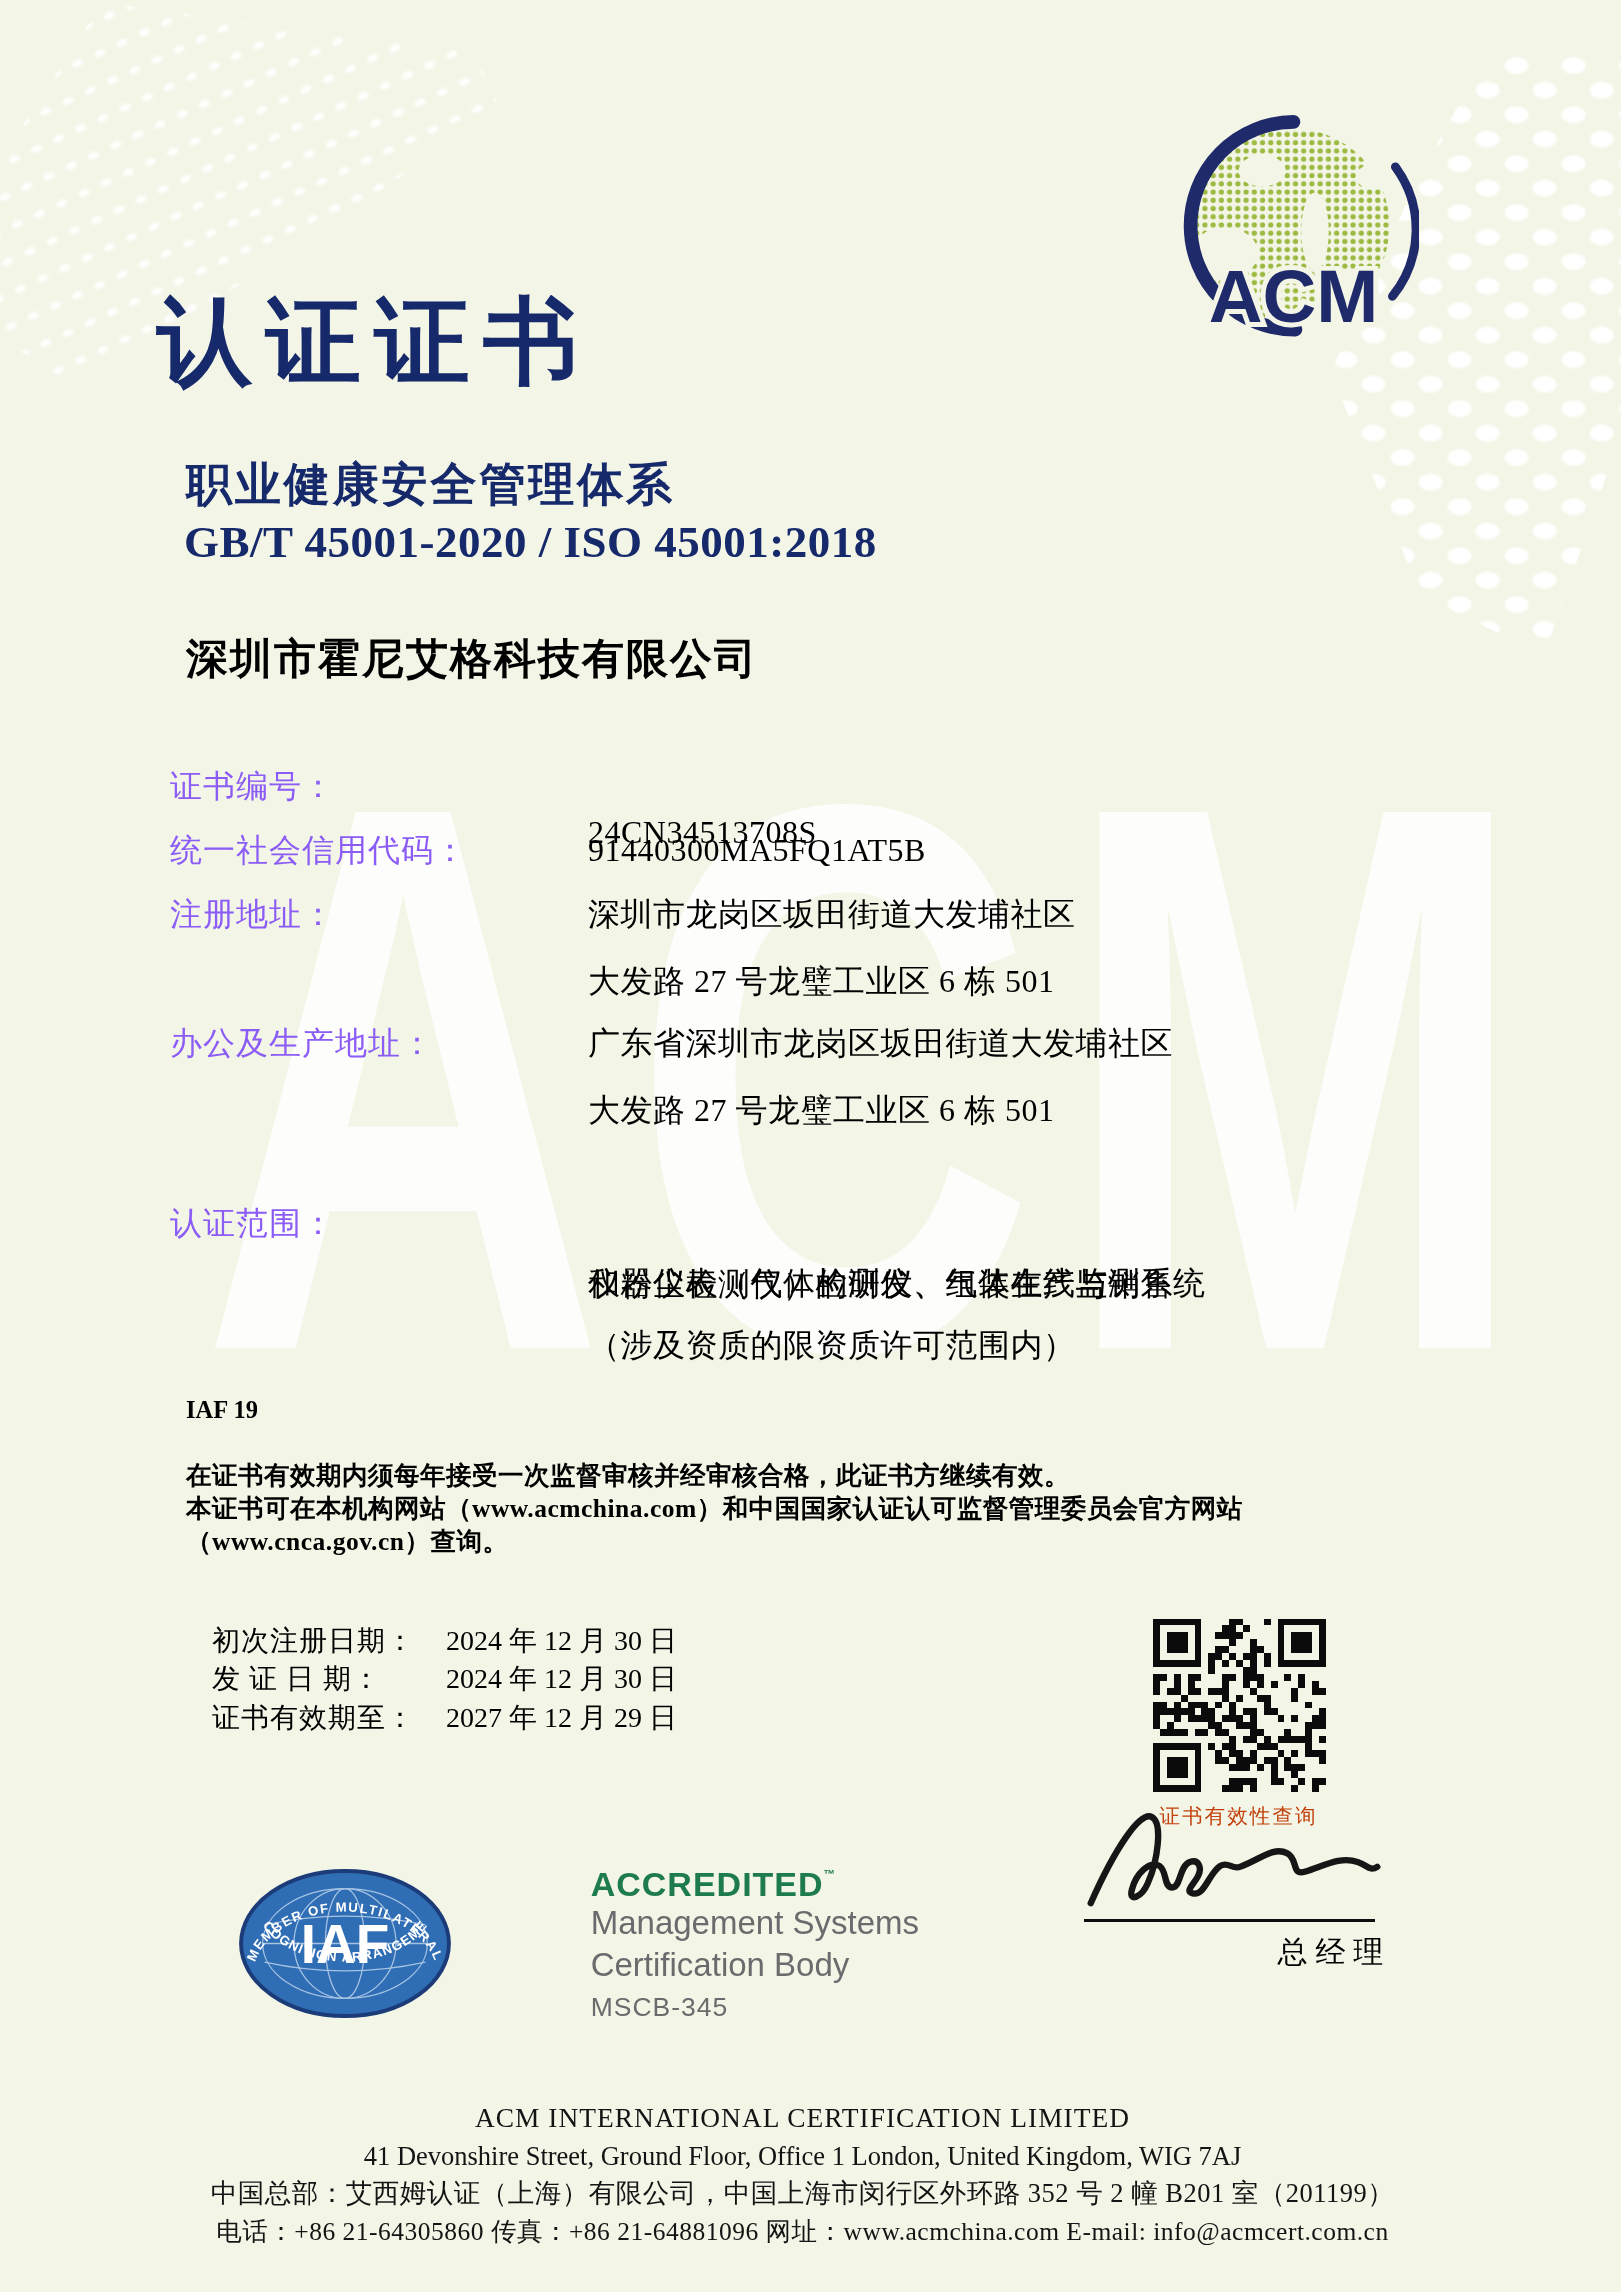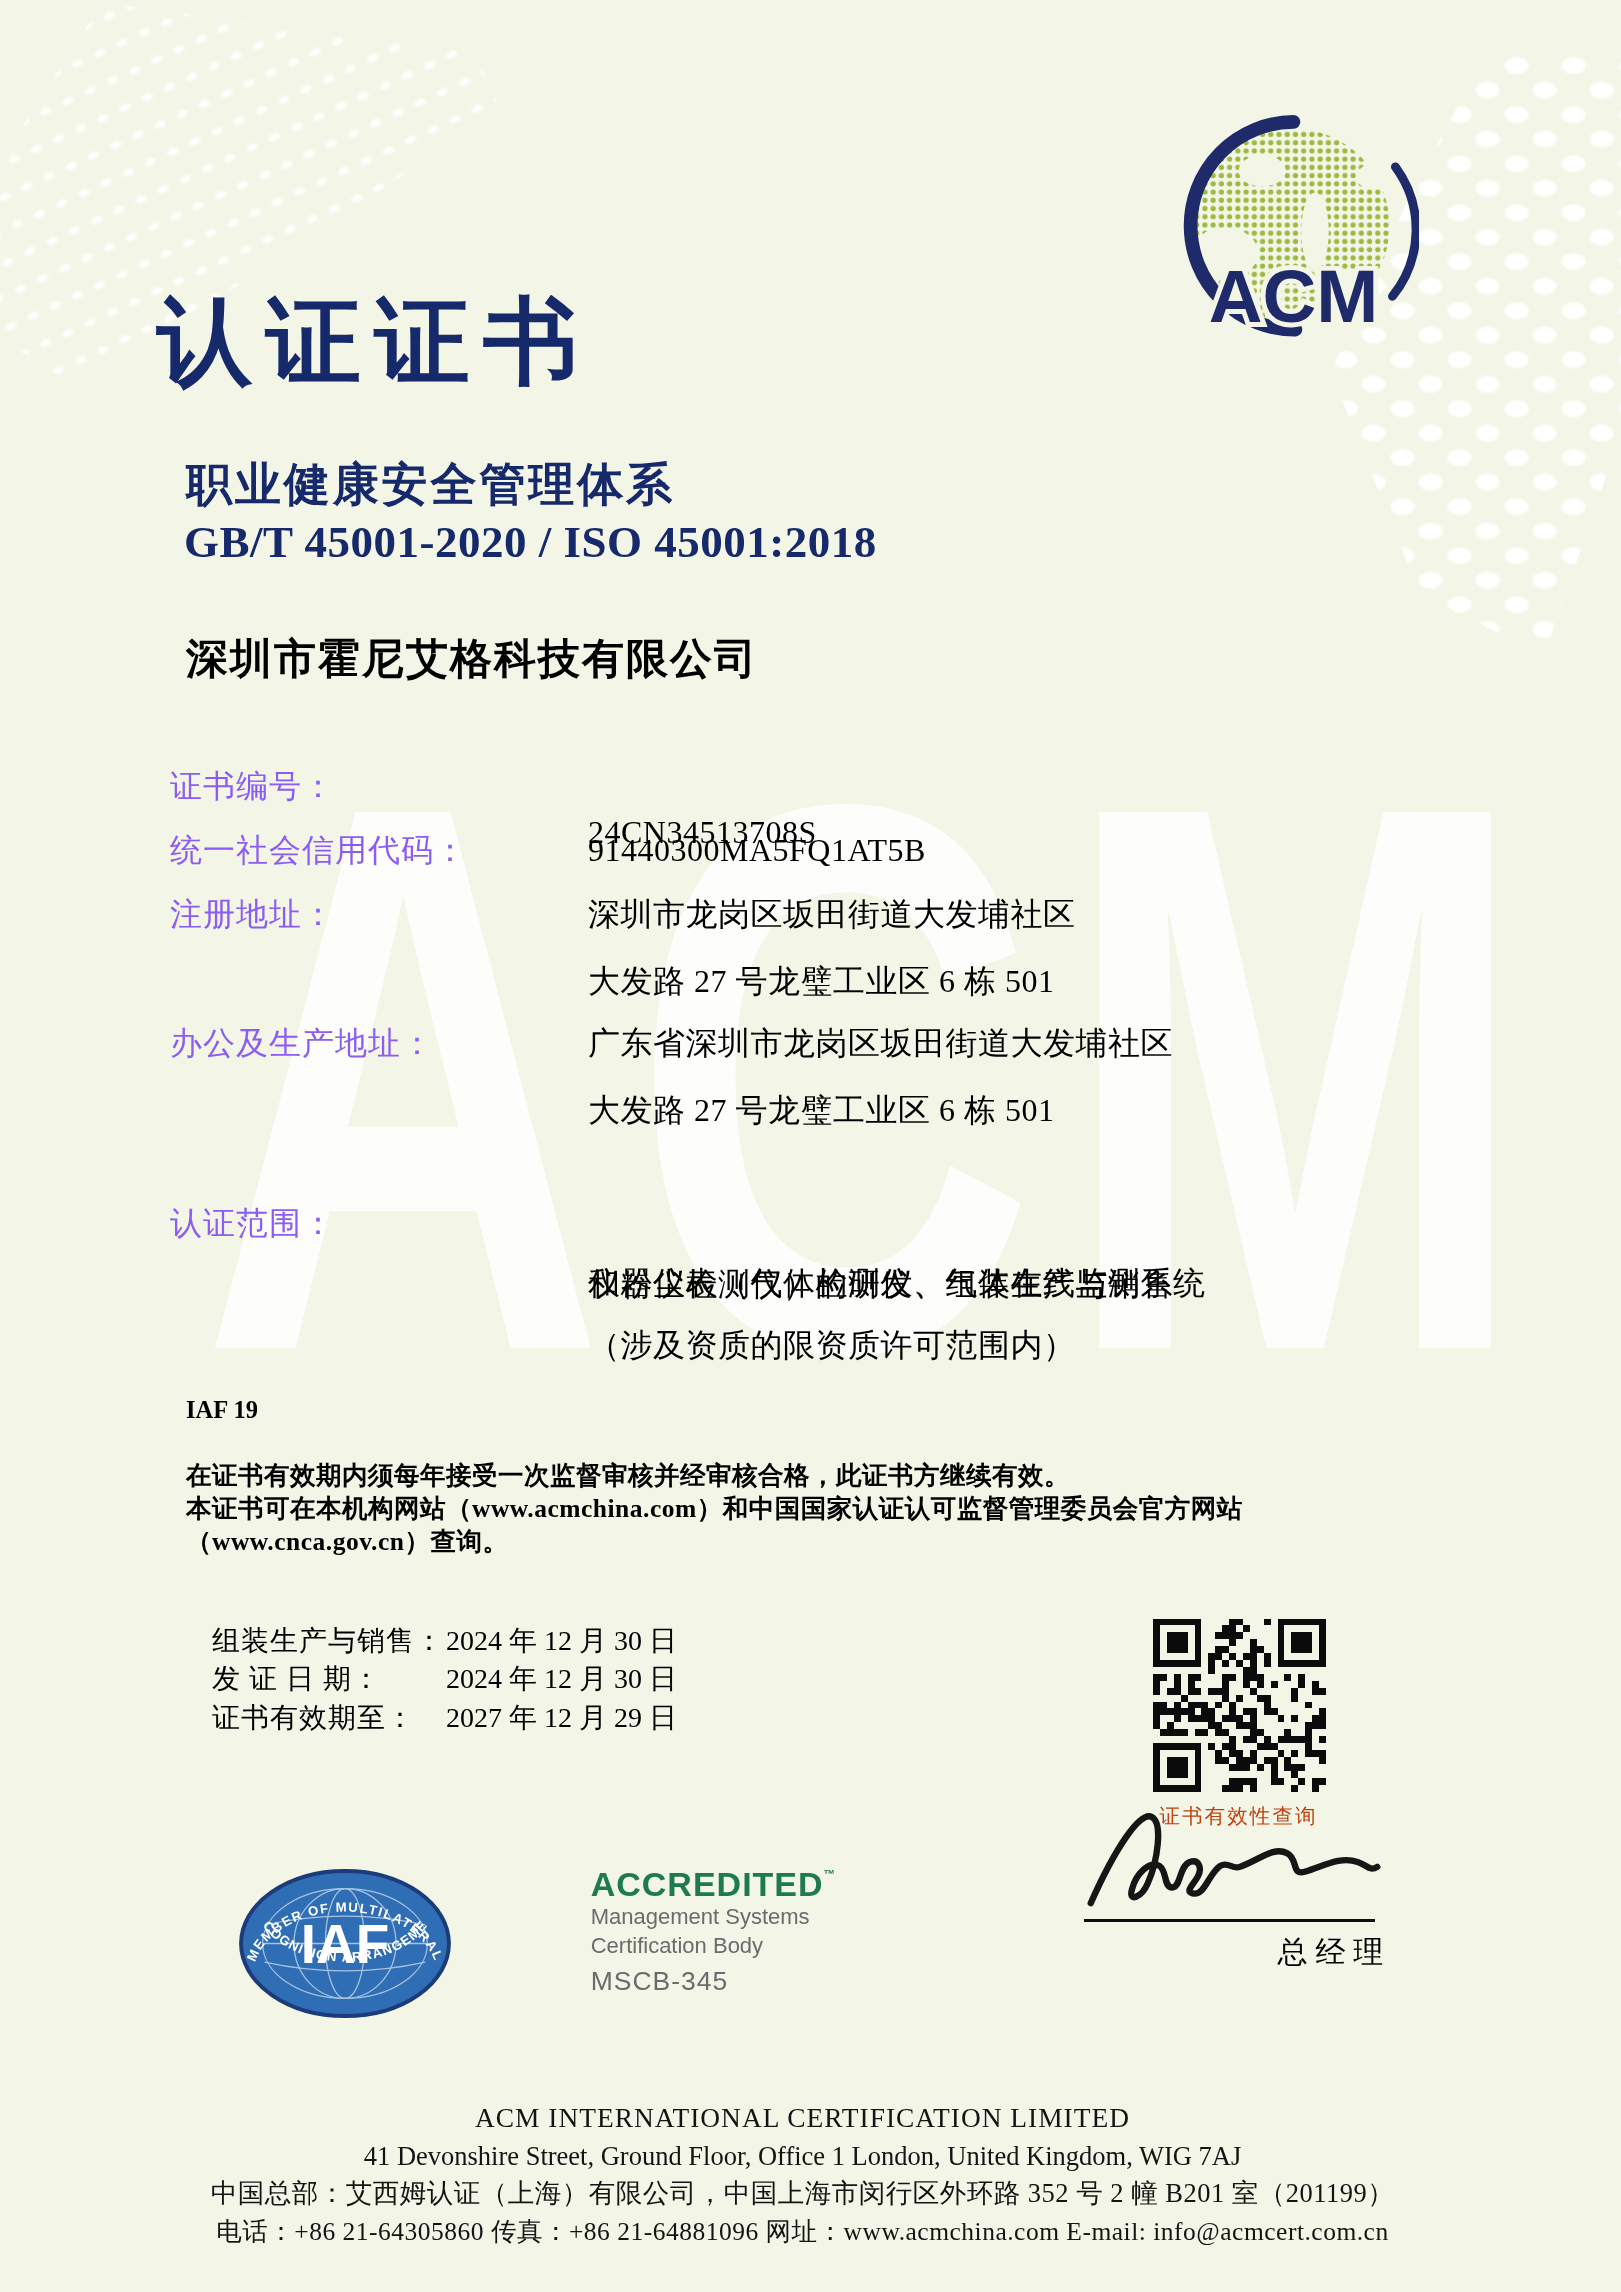--- a/index.html
+++ b/index.html
@@ -57,21 +57,21 @@
     text-align:center;font-size:20.6px;letter-spacing:2px;color:#c2410c;}
   
   .acm-logo{position:absolute;left:1168px;top:114px;z-index:1;}
   .iaf-logo{position:absolute;left:237px;top:1868px;z-index:1;}
   .ias-block{position:absolute;left:576px;top:1865px;z-index:1;display:flex;align-items:flex-start;}
   .ias-square{width:150px;height:148px;background:#17614a;display:flex;align-items:center;justify-content:center;}
   .ias-abbr{font-family:var(--sans);font-weight:bold;font-size:88px;letter-spacing:-3.9px;color:#f2efe2;line-height:1;margin-top:-5.9px;}
   .ias-text{padding-left:14.7px;font-family:var(--sans);}
   .ias-accredited{color:#1e7b50;font-weight:700;font-size:34px;letter-spacing:1px;line-height:1;margin-top:2px;}
   .ias-accredited sup{font-size:11.8px;vertical-align:17.6px;}
-  .ias-sub{color:#6a6b6d;font-size:22px;font-weight:500;line-height:1.18;margin-top:2.9px;}
+  .ias-sub{color:#6a6b6d;font-size:33px;font-weight:500;line-height:1.18;margin-top:2.9px;}
   .ias-code{color:#6a6b6d;font-size:26.5px;font-weight:500;letter-spacing:1px;margin-top:7.8px;}
   
   .sig-block{position:absolute;left:1068px;top:1805px;width:323px;z-index:1;text-align:right;}
   .sig-line{border:0;border-top:3.9px solid #0d0d0d;margin:0 15.7px;}
   .sig-role{margin-top:9.8px;font-size:30px;letter-spacing:7.8px;}
   
   .footer{position:absolute;left:0;top:2103px;width:1605px;z-index:1;text-align:center;color:#141414;}
   .footer .f1{font-size:27.4px;letter-spacing:1px;margin-bottom:6.9px;}
   .footer .f2{font-size:26.5px;margin-bottom:2.9px;}
   .footer .f3{font-size:26.5px;margin-bottom:2.9px;letter-spacing:0.5px;}
@@ -130,21 +130,21 @@
   <div class="lbl" style="top:1204px">认证范围：</div>
   <div class="val" style="top:1264px">仪器仪表（气体检测仪、气体在线监测系统</div>
   <div class="val" style="top:1265px">和粉尘检测仪）的研发、组装生产与销售</div>
   <div class="val" style="top:1326px">（涉及资质的限资质许可范围内）</div>
 
   <div class="iaf-code">IAF 19</div>
   <div class="iaf-line" style="top:1458px">在证书有效期内须每年接受一次监督审核并经审核合格，此证书方继续有效。</div>
   <div class="iaf-line" style="top:1491px">本证书可在本机构网站（www.acmchina.com）和中国国家认证认可监督管理委员会官方网站</div>
   <div class="iaf-line" style="top:1524px">（www.cnca.gov.cn）查询。</div>
 
-  <div class="dlbl" style="top:1622px">组装生产与销售：</div>
+  <div class="dlbl" style="top:1622px">初次注册日期：</div>
   <div class="dval" style="top:1622px">2024 年 12 月 30 日</div>
   <div class="dlbl" style="top:1660px">发 证 日 期：</div>
   <div class="dval" style="top:1660px">2024 年 12 月 30 日</div>
   <div class="dlbl" style="top:1699px">证书有效期至：</div>
   <div class="dval" style="top:1699px">2027 年 12 月 29 日</div>
 
   <div class="qr-box">
     <svg id="qr-svg" width="173" height="176" viewBox="0 0 25 25" shape-rendering="crispEdges" xmlns="http://www.w3.org/2000/svg">
         <path d="M0 0h1v1h-1zM1 0h1v1h-1zM2 0h1v1h-1zM3 0h1v1h-1zM4 0h1v1h-1zM5 0h1v1h-1zM6 0h1v1h-1zM11 0h1v1h-1zM12 0h1v1h-1zM16 0h1v1h-1zM18 0h1v1h-1zM19 0h1v1h-1zM20 0h1v1h-1zM21 0h1v1h-1zM22 0h1v1h-1zM23 0h1v1h-1zM24 0h1v1h-1zM0 1h1v1h-1zM6 1h1v1h-1zM10 1h1v1h-1zM11 1h1v1h-1zM13 1h1v1h-1zM18 1h1v1h-1zM24 1h1v1h-1zM0 2h1v1h-1zM2 2h1v1h-1zM3 2h1v1h-1zM4 2h1v1h-1zM6 2h1v1h-1zM9 2h1v1h-1zM10 2h1v1h-1zM11 2h1v1h-1zM12 2h1v1h-1zM18 2h1v1h-1zM20 2h1v1h-1zM21 2h1v1h-1zM22 2h1v1h-1zM24 2h1v1h-1zM0 3h1v1h-1zM2 3h1v1h-1zM3 3h1v1h-1zM4 3h1v1h-1zM6 3h1v1h-1zM11 3h1v1h-1zM14 3h1v1h-1zM18 3h1v1h-1zM20 3h1v1h-1zM21 3h1v1h-1zM22 3h1v1h-1zM24 3h1v1h-1zM0 4h1v1h-1zM2 4h1v1h-1zM3 4h1v1h-1zM4 4h1v1h-1zM6 4h1v1h-1zM9 4h1v1h-1zM10 4h1v1h-1zM14 4h1v1h-1zM15 4h1v1h-1zM18 4h1v1h-1zM20 4h1v1h-1zM21 4h1v1h-1zM22 4h1v1h-1zM24 4h1v1h-1zM0 5h1v1h-1zM6 5h1v1h-1zM8 5h1v1h-1zM9 5h1v1h-1zM11 5h1v1h-1zM13 5h1v1h-1zM14 5h1v1h-1zM16 5h1v1h-1zM18 5h1v1h-1zM24 5h1v1h-1zM0 6h1v1h-1zM1 6h1v1h-1zM2 6h1v1h-1zM3 6h1v1h-1zM4 6h1v1h-1zM5 6h1v1h-1zM6 6h1v1h-1zM8 6h1v1h-1zM10 6h1v1h-1zM12 6h1v1h-1zM14 6h1v1h-1zM16 6h1v1h-1zM18 6h1v1h-1zM19 6h1v1h-1zM20 6h1v1h-1zM21 6h1v1h-1zM22 6h1v1h-1zM23 6h1v1h-1zM24 6h1v1h-1zM8 7h1v1h-1zM13 7h1v1h-1zM14 7h1v1h-1zM0 8h1v1h-1zM1 8h1v1h-1zM3 8h1v1h-1zM5 8h1v1h-1zM6 8h1v1h-1zM10 8h1v1h-1zM11 8h1v1h-1zM13 8h1v1h-1zM14 8h1v1h-1zM15 8h1v1h-1zM19 8h1v1h-1zM21 8h1v1h-1zM0 9h1v1h-1zM3 9h1v1h-1zM5 9h1v1h-1zM10 9h1v1h-1zM13 9h1v1h-1zM15 9h1v1h-1zM17 9h1v1h-1zM21 9h1v1h-1zM23 9h1v1h-1zM0 10h1v1h-1zM2 10h1v1h-1zM3 10h1v1h-1zM5 10h1v1h-1zM6 10h1v1h-1zM8 10h1v1h-1zM9 10h1v1h-1zM10 10h1v1h-1zM14 10h1v1h-1zM20 10h1v1h-1zM23 10h1v1h-1zM24 10h1v1h-1zM4 11h1v1h-1zM10 11h1v1h-1zM12 11h1v1h-1zM15 11h1v1h-1zM16 11h1v1h-1zM20 11h1v1h-1zM0 12h1v1h-1zM1 12h1v1h-1zM3 12h1v1h-1zM5 12h1v1h-1zM6 12h1v1h-1zM7 12h1v1h-1zM9 12h1v1h-1zM11 12h1v1h-1zM16 12h1v1h-1zM22 12h1v1h-1zM0 13h1v1h-1zM1 13h1v1h-1zM2 13h1v1h-1zM3 13h1v1h-1zM4 13h1v1h-1zM5 13h1v1h-1zM7 13h1v1h-1zM8 13h1v1h-1zM11 13h1v1h-1zM13 13h1v1h-1zM14 13h1v1h-1zM16 13h1v1h-1zM17 13h1v1h-1zM24 13h1v1h-1zM0 14h1v1h-1zM3 14h1v1h-1zM5 14h1v1h-1zM6 14h1v1h-1zM7 14h1v1h-1zM8 14h1v1h-1zM10 14h1v1h-1zM11 14h1v1h-1zM12 14h1v1h-1zM14 14h1v1h-1zM18 14h1v1h-1zM20 14h1v1h-1zM23 14h1v1h-1zM24 14h1v1h-1zM0 15h1v1h-1zM2 15h1v1h-1zM8 15h1v1h-1zM9 15h1v1h-1zM12 15h1v1h-1zM13 15h1v1h-1zM14 15h1v1h-1zM22 15h1v1h-1zM23 15h1v1h-1zM24 15h1v1h-1zM1 16h1v1h-1zM2 16h1v1h-1zM3 16h1v1h-1zM4 16h1v1h-1zM6 16h1v1h-1zM7 16h1v1h-1zM9 16h1v1h-1zM10 16h1v1h-1zM14 16h1v1h-1zM15 16h1v1h-1zM19 16h1v1h-1zM22 16h1v1h-1zM11 17h1v1h-1zM13 17h1v1h-1zM14 17h1v1h-1zM16 17h1v1h-1zM18 17h1v1h-1zM19 17h1v1h-1zM20 17h1v1h-1zM21 17h1v1h-1zM22 17h1v1h-1zM24 17h1v1h-1zM0 18h1v1h-1zM1 18h1v1h-1zM2 18h1v1h-1zM3 18h1v1h-1zM4 18h1v1h-1zM5 18h1v1h-1zM6 18h1v1h-1zM8 18h1v1h-1zM10 18h1v1h-1zM11 18h1v1h-1zM15 18h1v1h-1zM16 18h1v1h-1zM17 18h1v1h-1zM22 18h1v1h-1zM0 19h1v1h-1zM6 19h1v1h-1zM9 19h1v1h-1zM11 19h1v1h-1zM12 19h1v1h-1zM14 19h1v1h-1zM18 19h1v1h-1zM20 19h1v1h-1zM22 19h1v1h-1zM23 19h1v1h-1zM24 19h1v1h-1zM0 20h1v1h-1zM2 20h1v1h-1zM3 20h1v1h-1zM4 20h1v1h-1zM6 20h1v1h-1zM9 20h1v1h-1zM10 20h1v1h-1zM12 20h1v1h-1zM13 20h1v1h-1zM14 20h1v1h-1zM16 20h1v1h-1zM17 20h1v1h-1zM19 20h1v1h-1zM24 20h1v1h-1zM0 21h1v1h-1zM2 21h1v1h-1zM3 21h1v1h-1zM4 21h1v1h-1zM6 21h1v1h-1zM11 21h1v1h-1zM12 21h1v1h-1zM13 21h1v1h-1zM15 21h1v1h-1zM17 21h1v1h-1zM19 21h1v1h-1zM20 21h1v1h-1zM21 21h1v1h-1zM0 22h1v1h-1zM2 22h1v1h-1zM3 22h1v1h-1zM4 22h1v1h-1zM6 22h1v1h-1zM17 22h1v1h-1zM20 22h1v1h-1zM0 23h1v1h-1zM6 23h1v1h-1zM11 23h1v1h-1zM12 23h1v1h-1zM13 23h1v1h-1zM14 23h1v1h-1zM17 23h1v1h-1zM18 23h1v1h-1zM21 23h1v1h-1zM23 23h1v1h-1zM24 23h1v1h-1zM0 24h1v1h-1zM1 24h1v1h-1zM2 24h1v1h-1zM3 24h1v1h-1zM4 24h1v1h-1zM5 24h1v1h-1zM6 24h1v1h-1zM10 24h1v1h-1zM11 24h1v1h-1zM12 24h1v1h-1zM14 24h1v1h-1zM20 24h1v1h-1zM23 24h1v1h-1z" fill="#0b0b0b"></path>
       </svg>

